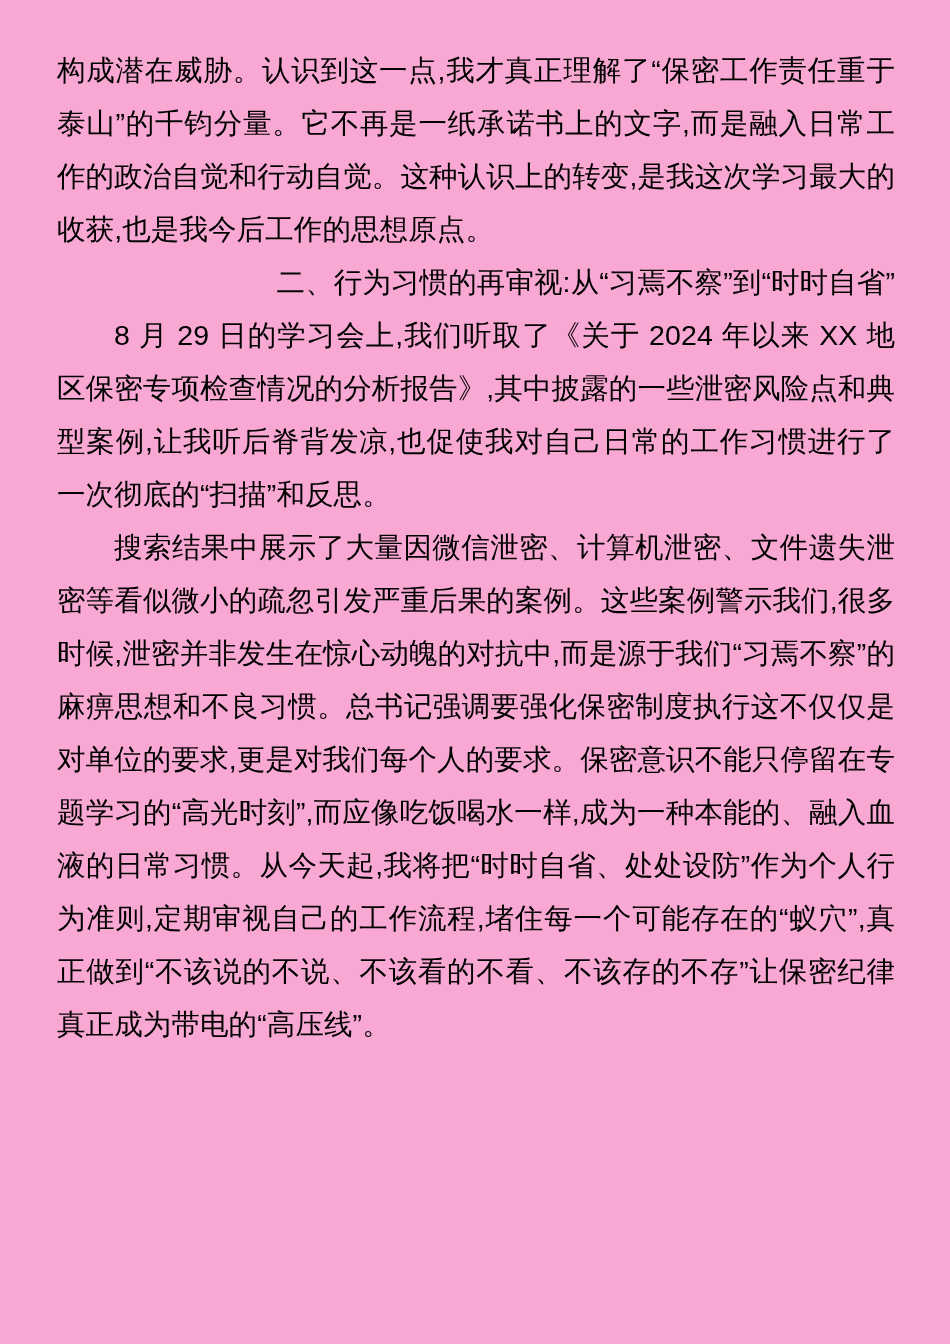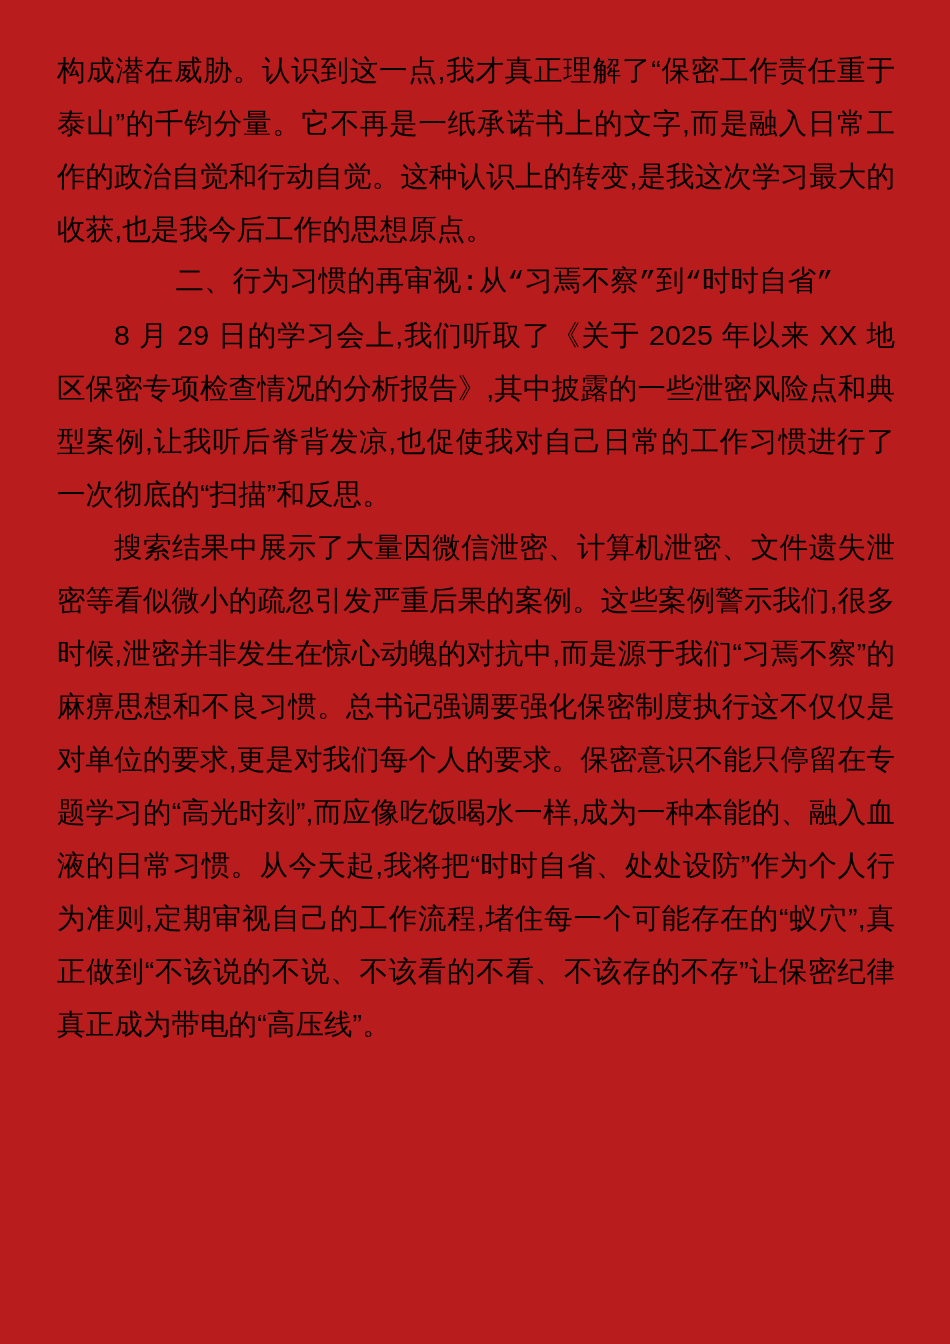--- a/index.html
+++ b/index.html
@@ -5,21 +5,21 @@
 <style>
   html, body {
     margin: 0;
     padding: 0;
     background: #ffffff;
   }
   .page {
     position: relative;
     width: 950px;
     height: 1344px;
-    background: #b91c1c;
+    background: #f9a8d4;
     overflow: hidden;
     box-sizing: border-box;
   }
   .content {
     position: absolute;
     left: 57px;
     top: 44px;
     width: 838px;
   }
   .para {
@@ -32,39 +32,39 @@
     text-justify: inter-character;
     text-indent: 2em;
     letter-spacing: 0.1px;
     word-break: break-all;
     -webkit-font-smoothing: none;
   }
   .para.first-cont {
     text-indent: 0;
   }
   .heading {
-    font-family: Liberation Mono, monospace;
+    font-family: Liberation Sans, sans-serif;
     font-size: 28.5px;
     line-height: 53px;
     color: #000000;
     margin: 0;
     text-indent: 2em;
-    text-align: center;
+    text-align: right;
     letter-spacing: 0.1px;
   }
 </style>
 </head>
 <body>
 
 <div class="page">
   <div class="content">
 
     <p class="para first-cont">构成潜在威胁。认识到这一点,我才真正理解了“保密工作责任重于泰山”的千钧分量。它不再是一纸承诺书上的文字,而是融入日常工作的政治自觉和行动自觉。这种认识上的转变,是我这次学习最大的收获,也是我今后工作的思想原点。</p>
 
     <p class="heading">二、行为习惯的再审视:从“习焉不察”到“时时自省”</p>
 
-    <p class="para">8 月 29 日的学习会上,我们听取了《关于 2025 年以来 XX 地区保密专项检查情况的分析报告》,其中披露的一些泄密风险点和典型案例,让我听后脊背发凉,也促使我对自己日常的工作习惯进行了一次彻底的“扫描”和反思。</p>
+    <p class="para">8 月 29 日的学习会上,我们听取了《关于 2024 年以来 XX 地区保密专项检查情况的分析报告》,其中披露的一些泄密风险点和典型案例,让我听后脊背发凉,也促使我对自己日常的工作习惯进行了一次彻底的“扫描”和反思。</p>
 
 
     <p class="para">搜索结果中展示了大量因微信泄密、计算机泄密、文件遗失泄密等看似微小的疏忽引发严重后果的案例。这些案例警示我们,很多时候,泄密并非发生在惊心动魄的对抗中,而是源于我们“习焉不察”的麻痹思想和不良习惯。总书记强调要强化保密制度执行这不仅仅是对单位的要求,更是对我们每个人的要求。保密意识不能只停留在专题学习的“高光时刻”,而应像吃饭喝水一样,成为一种本能的、融入血液的日常习惯。从今天起,我将把“时时自省、处处设防”作为个人行为准则,定期审视自己的工作流程,堵住每一个可能存在的“蚁穴”,真正做到“不该说的不说、不该看的不看、不该存的不存”让保密纪律真正成为带电的“高压线”。</p>
 
   </div>
 </div>
 
 </body></html>

